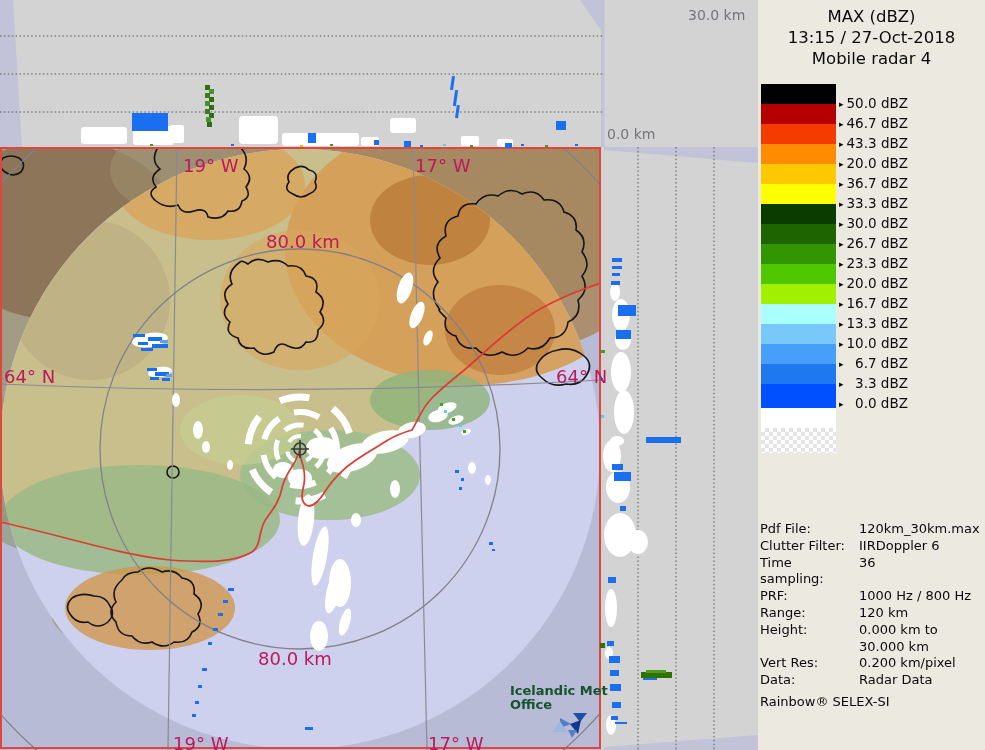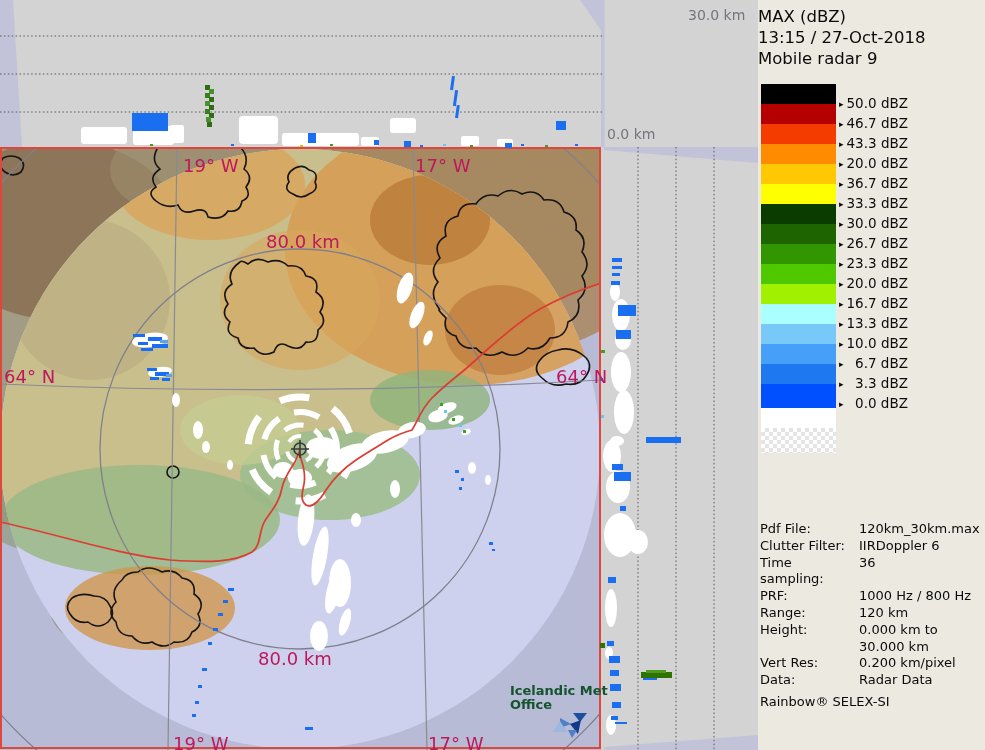--- a/index.html
+++ b/index.html
@@ -8,21 +8,21 @@
   
   #gfx{position:absolute;left:0;top:0;}
   .mlabel{position:absolute;color:#be185d;font-size:18px;white-space:pre;}
   .corner-label{position:absolute;color:#74747e;font-size:14px;white-space:pre;}
   
   #logo{position:absolute;left:510px;top:684px;color:#14532d;font-weight:bold;
         font-size:13px;line-height:14px;}
   #logo-mark{position:absolute;left:551px;top:708px;}
   
   #sidebar{position:absolute;left:758px;top:0;width:227px;height:750px;background:#ece9e0;color:#0a0a0a;}
-  #sb-head{position:absolute;top:6px;left:0;width:227px;text-align:left;
+  #sb-head{position:absolute;top:6px;left:0;width:227px;text-align:center;
            font-size:16.5px;line-height:21px;}
   #legend{position:absolute;left:3px;top:84px;}
   .lrow{position:relative;width:75px;height:20px;}
   .lrow .swatch{position:absolute;left:0;top:0;width:75px;height:24.3px;}
   .lrow .llab{position:absolute;left:78px;bottom:-7px;width:140px;font-size:13.5px;
               white-space:pre;color:#0a0a0a;}
   .arr{font-size:9px;vertical-align:1px;padding-right:3px;color:#0a0a0a;}
   .band-white{width:75px;height:24px;background:#ffffff;}
   .band-checker{width:75px;height:25px;background:#fff;
      background-image:linear-gradient(45deg,#e4e4e4 25%,transparent 25%,transparent 75%,#e4e4e4 75%),
@@ -328,21 +328,21 @@
     <polygon points="2,24 9,13 16,24" fill="#9db7e0"></polygon>
     <polygon points="22,5 36,5 29,14" fill="#1c4fa0"></polygon>
     <polygon points="19,16 30,12 27,26" fill="#123a8c"></polygon>
     <polygon points="17,22 26,22 21,30" fill="#4f7fc4"></polygon>
   </svg>
 
   <div id="sidebar">
     <div id="sb-head">
       <div>MAX (dBZ)</div>
       <div>13:15 / 27-Oct-2018</div>
-      <div>Mobile radar 9</div>
+      <div>Mobile radar 4</div>
     </div>
 
     <div id="legend">
       <div class="lrow">
         <div class="swatch" style="background: rgb(0, 0, 0);"></div>
         <div class="llab"><span class="arr">▸</span><span>50.0 dBZ</span></div>
       </div>
       <div class="lrow">
         <div class="swatch" style="background: rgb(180, 0, 0);"></div>
         <div class="llab"><span class="arr">▸</span><span>46.7 dBZ</span></div>

